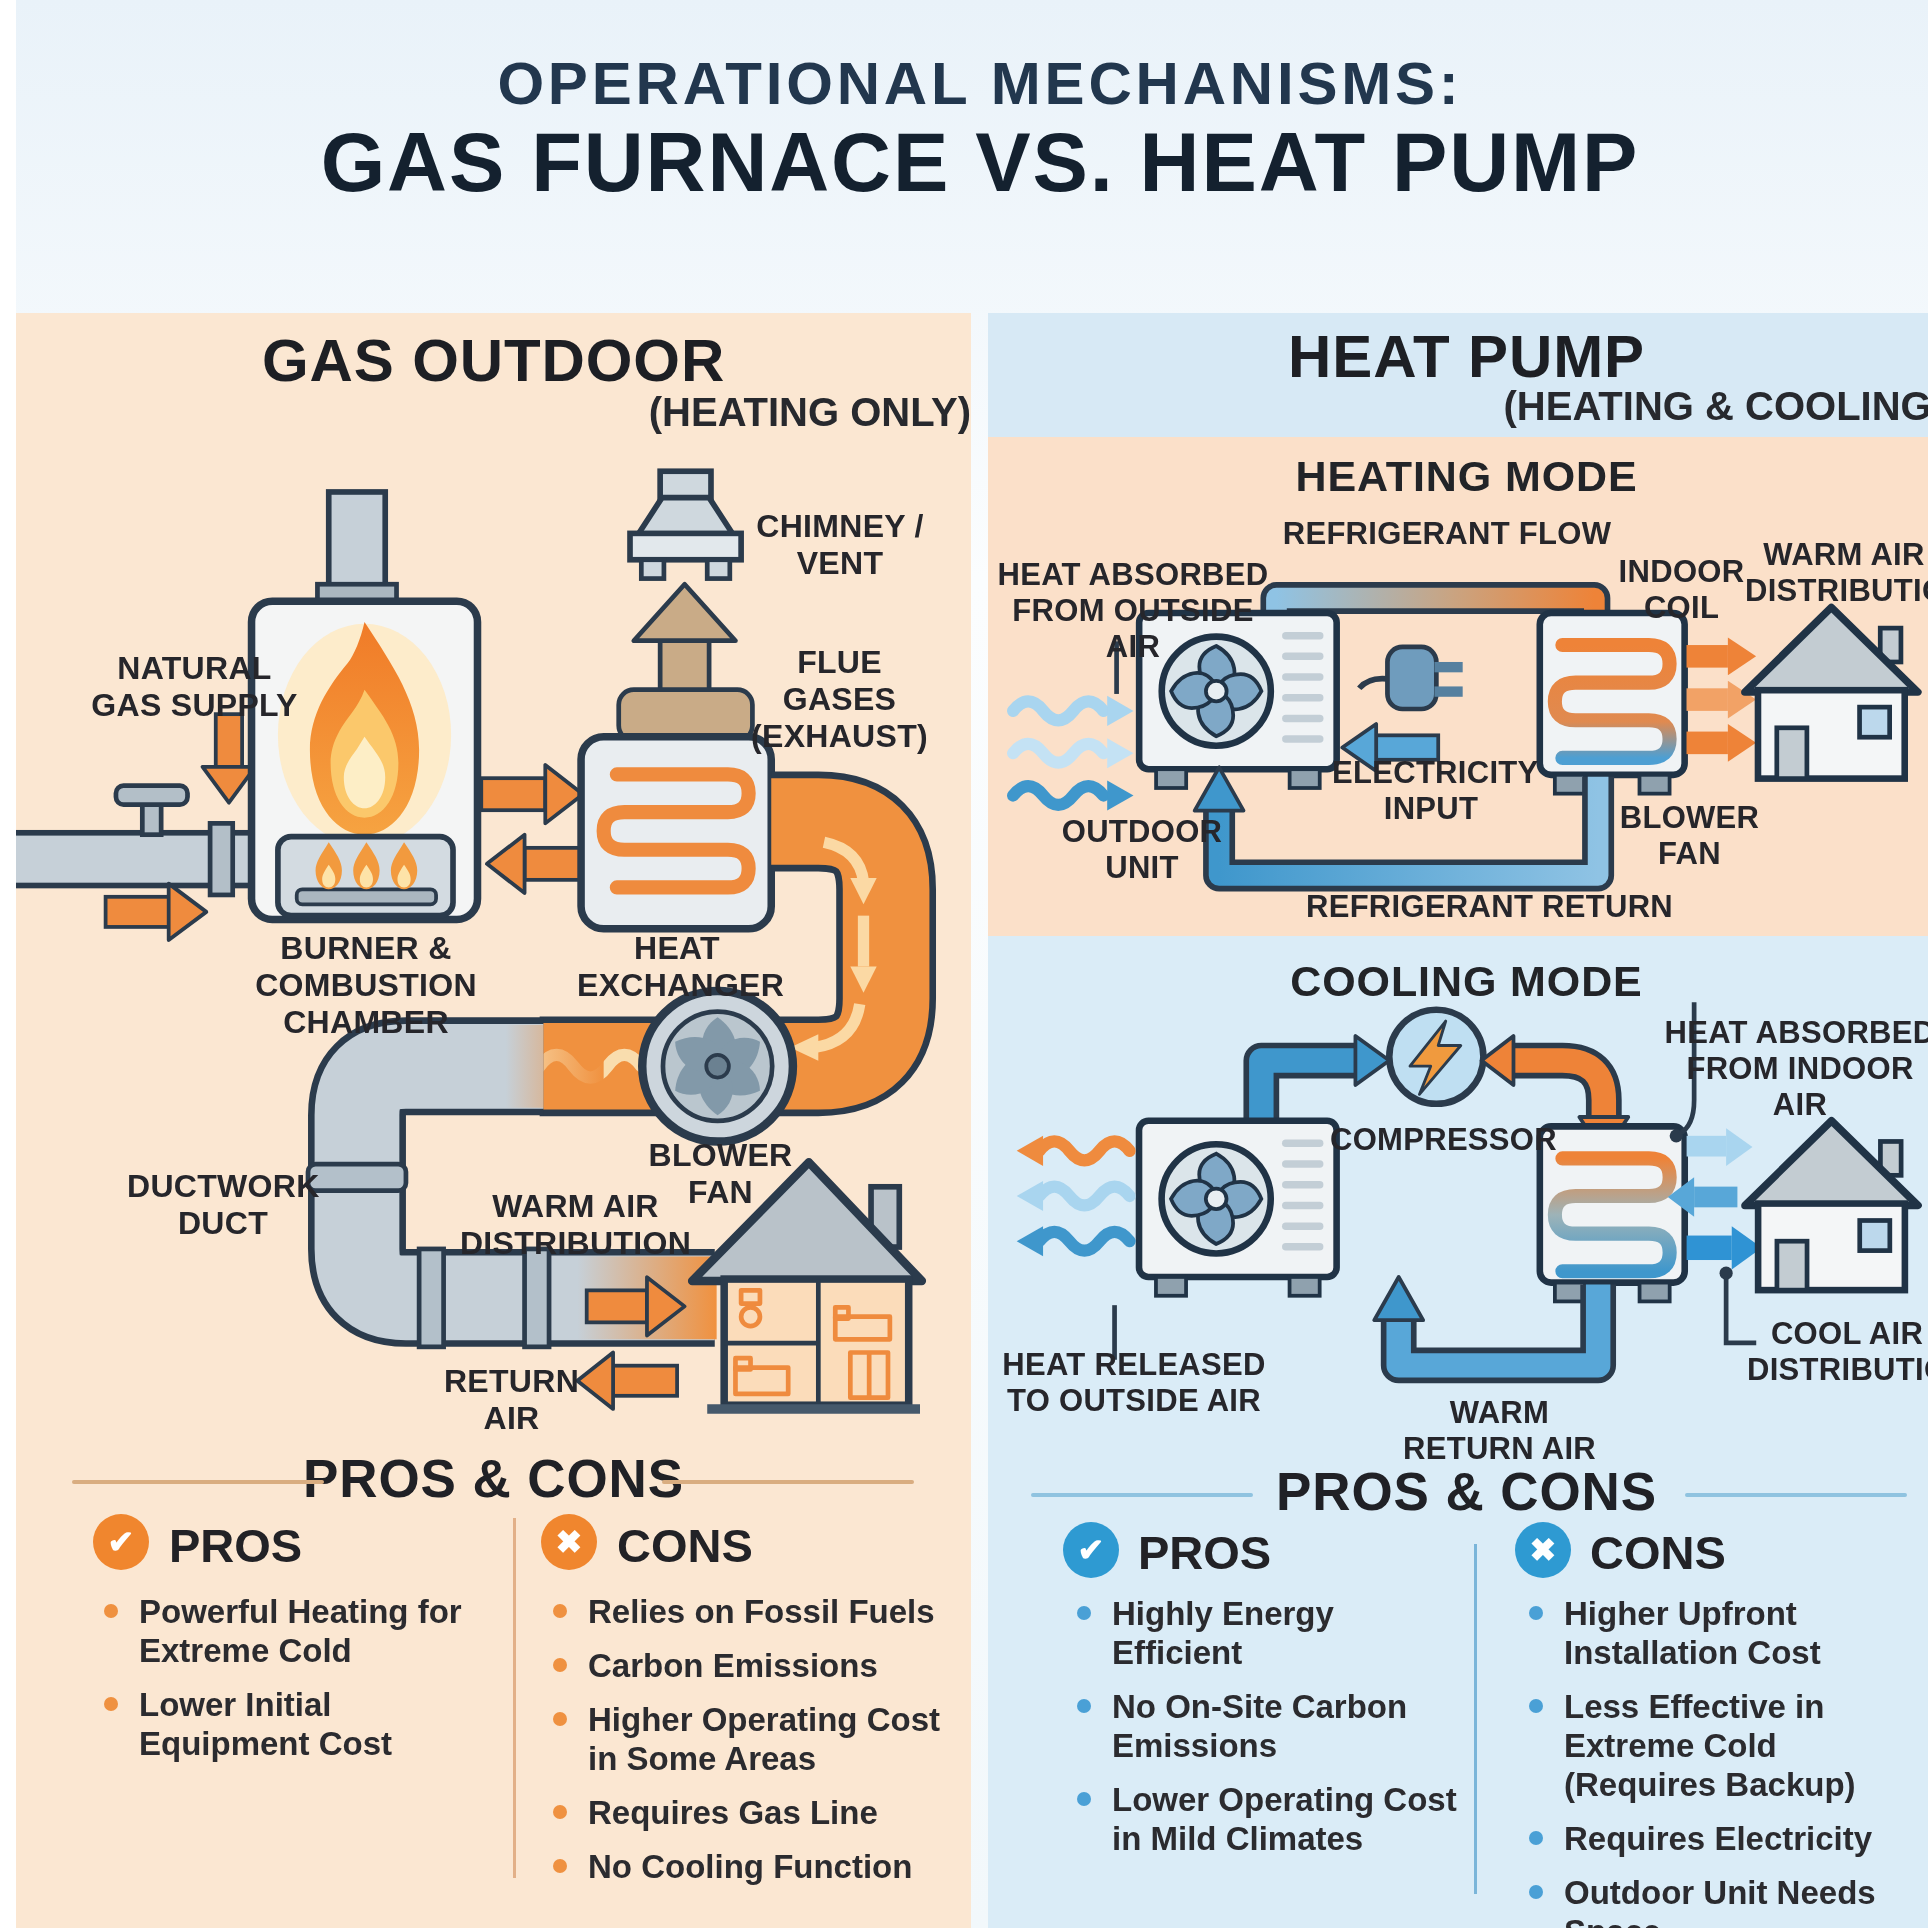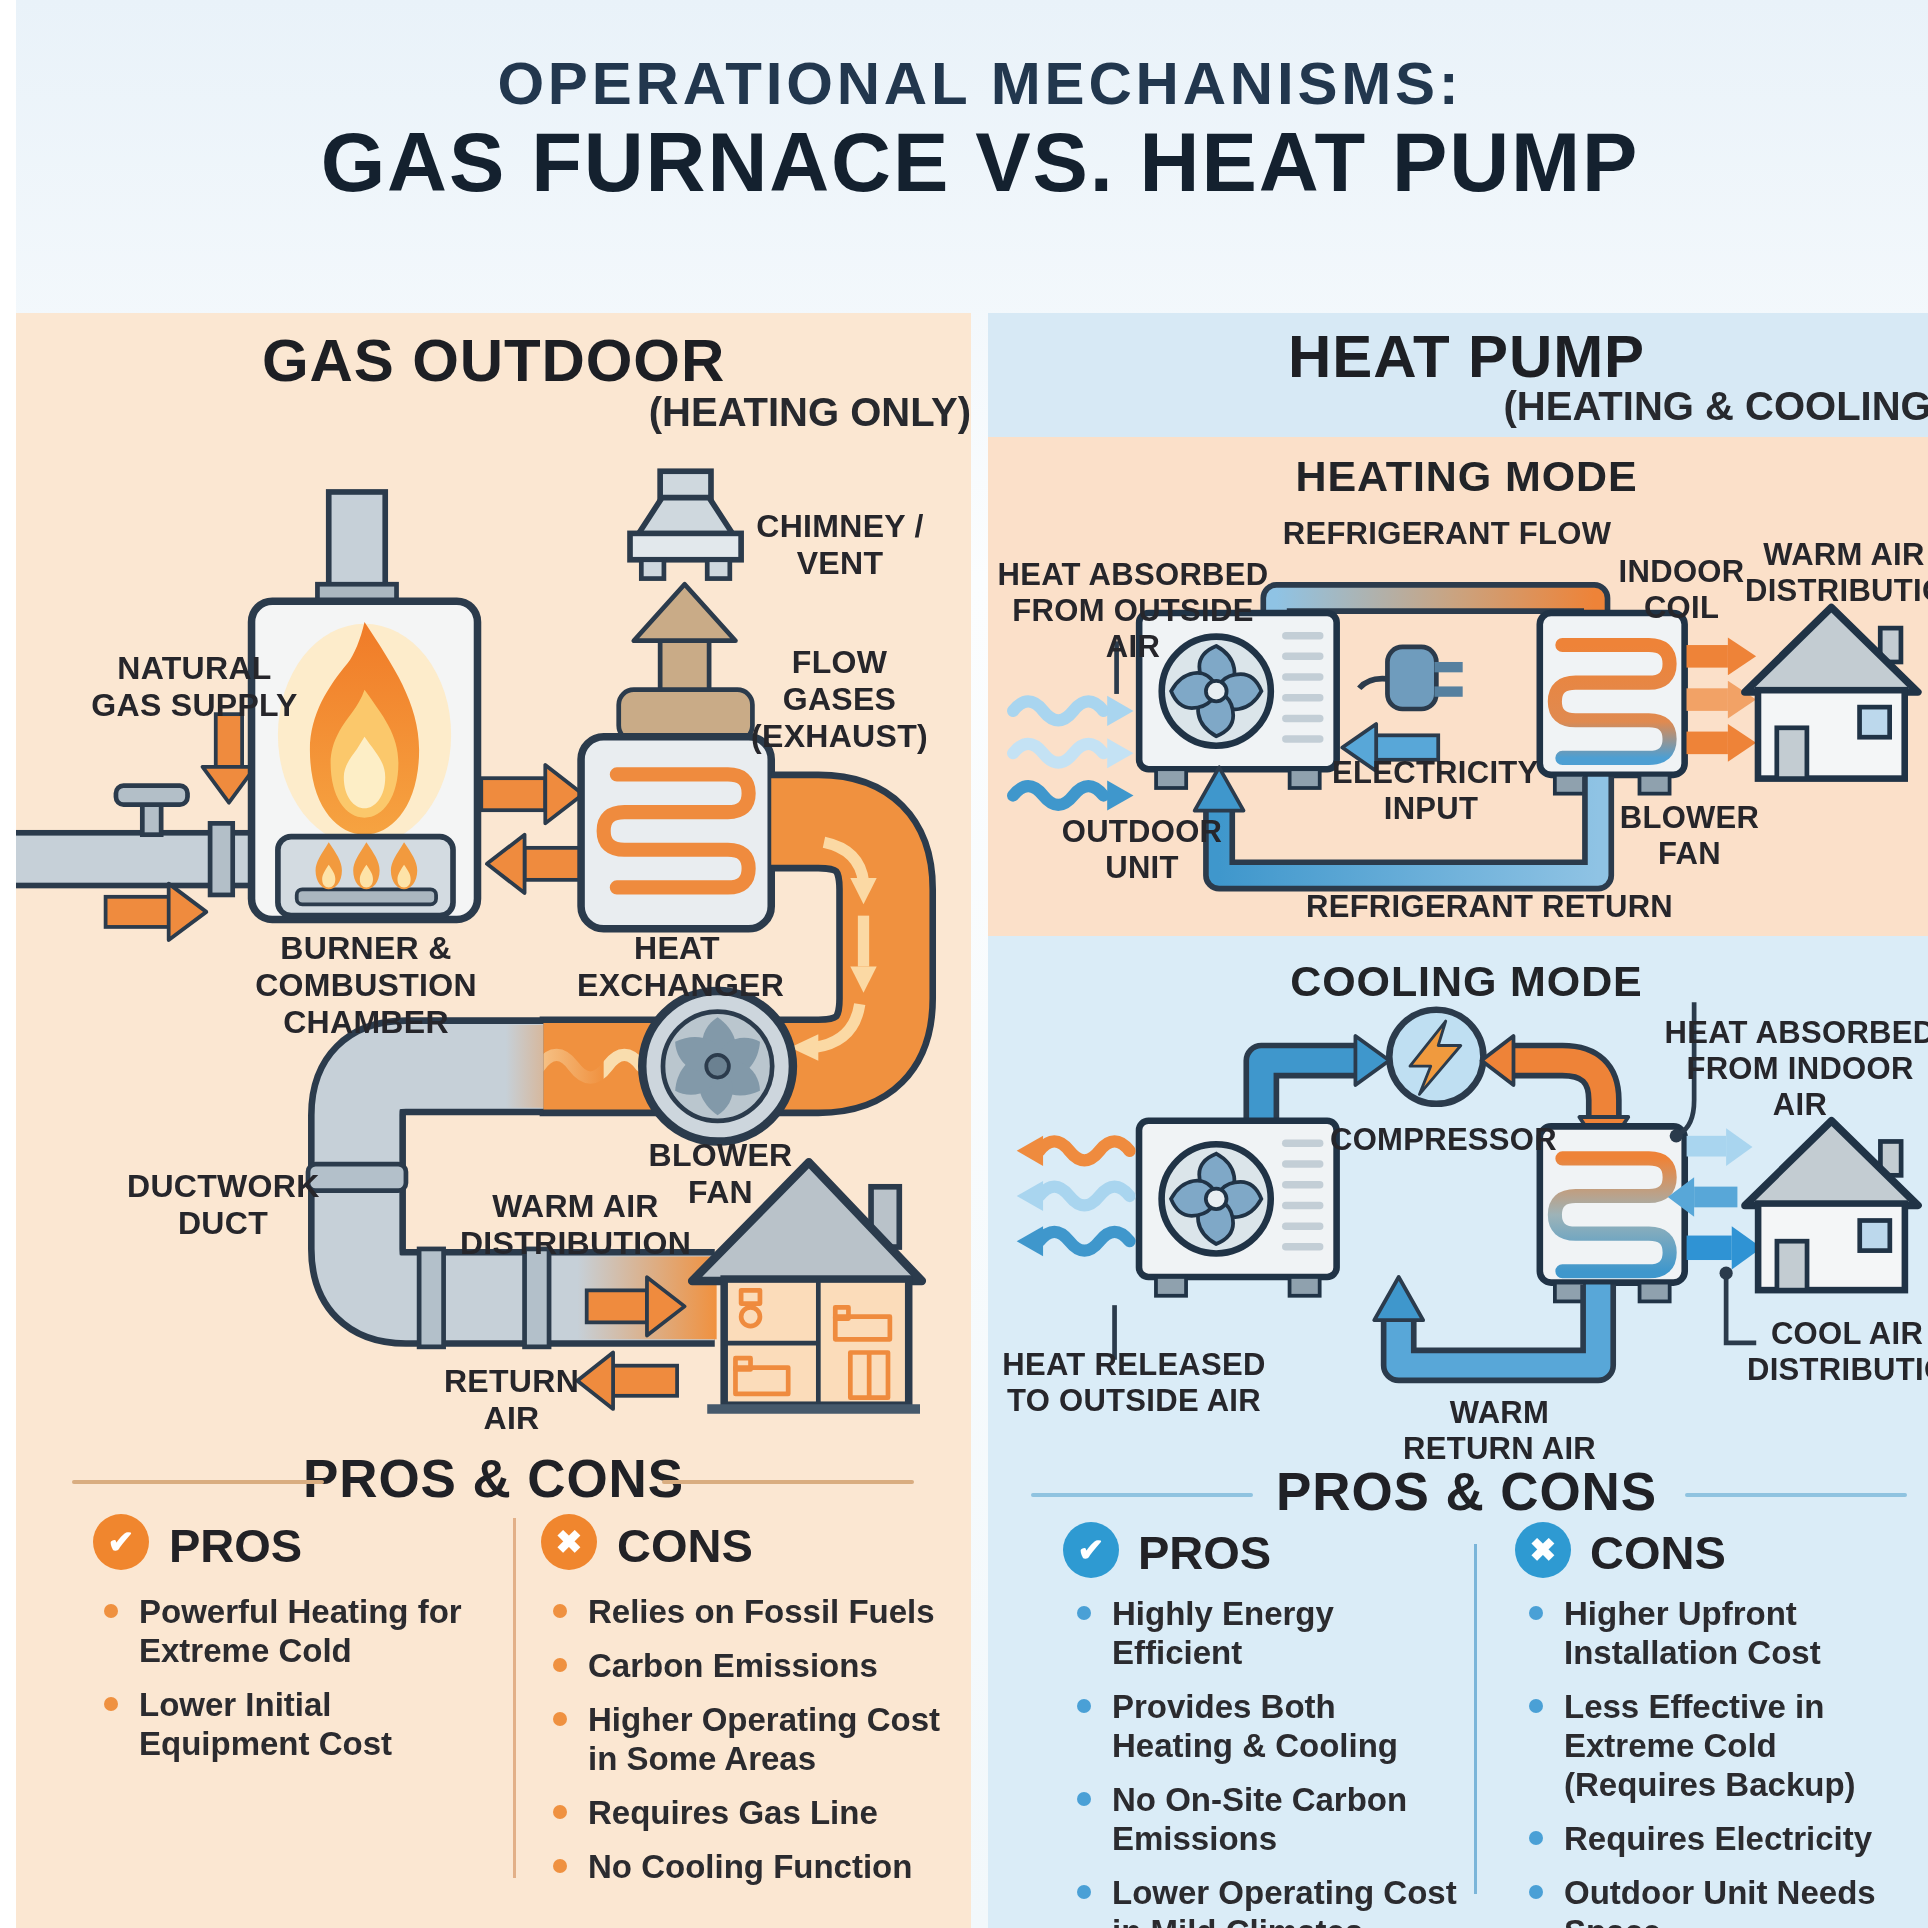--- a/index.html
+++ b/index.html
@@ -197,21 +197,21 @@
     <g>
       <rect x="634" y="980" width="68" height="32" fill="#ef8b3e" stroke="#2b3b4c" stroke-width="4"></rect>
       <polygon points="634,966 634,1026 596,996" fill="#ef8b3e" stroke="#2b3b4c" stroke-width="4" stroke-linejoin="round"></polygon>
     </g>
   </svg>
 
   <div class="lbl" style="left:28px;top:650px;width:301px;font-size:32px;">NATURAL
 GAS SUPPLY</div>
   <div class="lbl" style="left:725px;top:508px;width:198px;font-size:32px;">CHIMNEY /
 VENT</div>
-  <div class="lbl" style="left:720px;top:644px;width:207px;font-size:32px;">FLOW GASES
+  <div class="lbl" style="left:720px;top:644px;width:207px;font-size:32px;">FLUE GASES
 (EXHAUST)</div>
   <div class="lbl" style="left:237px;top:930px;width:226px;font-size:32px;">BURNER &amp;
 COMBUSTION
 CHAMBER</div>
   <div class="lbl" style="left:561px;top:930px;width:200px;font-size:32px;">HEAT
 EXCHANGER</div>
   <div class="lbl" style="left:620px;top:1137px;width:169px;font-size:32px;">BLOWER
 FAN</div>
   <div class="lbl" style="left:111px;top:1168px;width:192px;font-size:32px;">DUCTWORK
 DUCT</div>
@@ -467,21 +467,20 @@
   </ul>
 
   <div class="pc-head" style="left:972px;top:1461px;width:957px;">PROS &amp; CONS</div>
   <div class="pc-line" style="left:1015px;top:1493px;width:222px;background:#8fc3e0;"></div>
   <div class="pc-line" style="left:1669px;top:1493px;width:222px;background:#8fc3e0;"></div>
 
   <div class="badge" style="left:1047px;top:1522px;background:#2e9ad2;">✔</div>
   <div class="pc-title" style="left:1122px;top:1525px;">PROS</div>
   <ul class="pc-list blue" style="left:1053px;top:1595px;width:395px;">
     <li>Highly Energy Efficient</li>
-    <li>Provides Both Heating &amp; Cooling</li>
     <li>No On-Site Carbon Emissions</li>
     <li>Lower Operating Cost in Mild Climates</li>
 
   </ul>
 
   <div class="vdiv" style="left:1458px;top:1544px;height:350px;background:#7ab5d9;"></div>
 
   <div class="badge" style="left:1499px;top:1522px;background:#2e9ad2;">✖</div>
   <div class="pc-title" style="left:1574px;top:1525px;">CONS</div>
   <ul class="pc-list blue" style="left:1505px;top:1595px;width:414px;">

